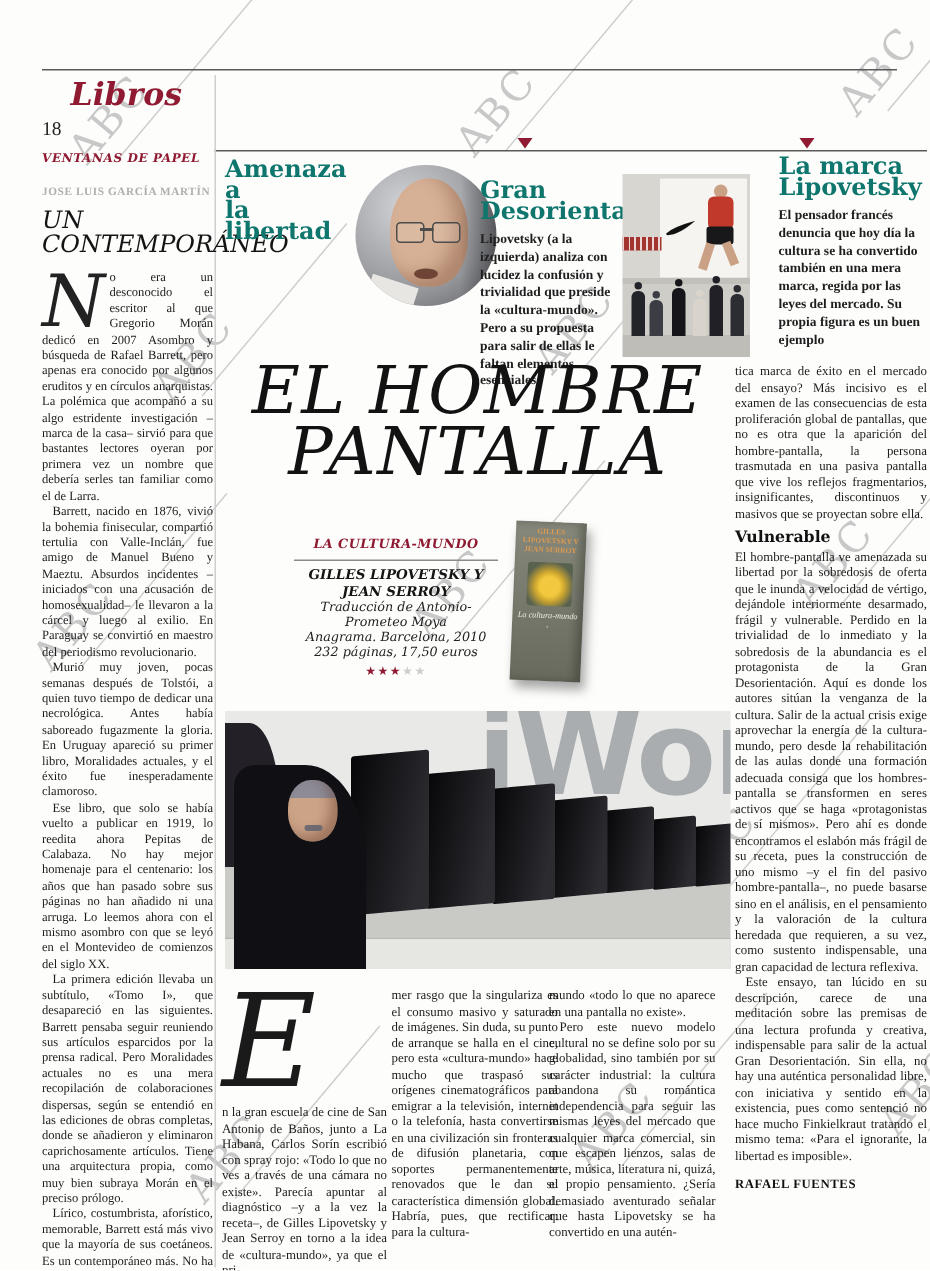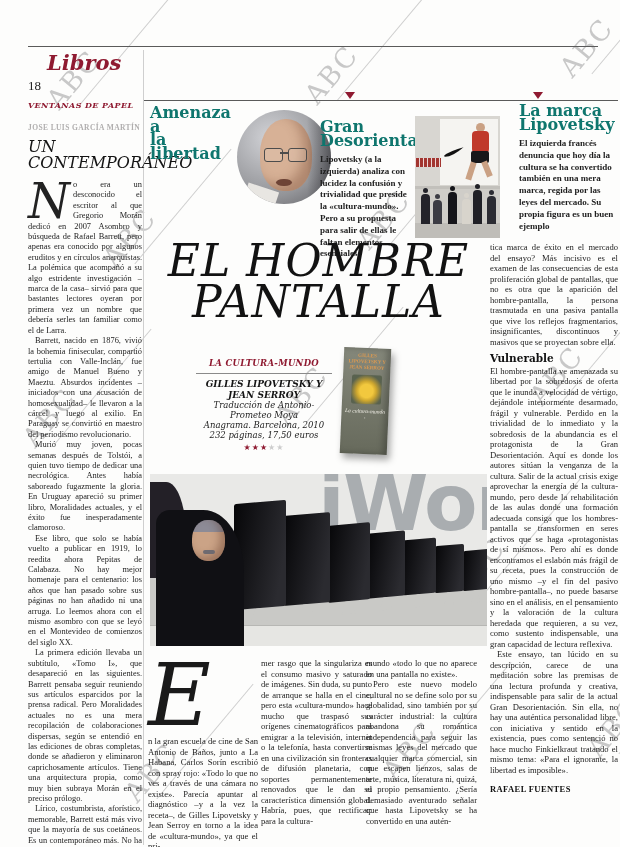--- a/index.html
+++ b/index.html
@@ -266,21 +266,21 @@
     <div class="ped pd2"></div>
     <div class="ped pd3"></div>
     <div class="ped pd4"></div>
     <div class="ped pd5"></div>
     <div class="ped pd6"></div>
   </div>
 
   <section class="capblock marca">
     <div class="captitle">La marca
 Lipovetsky</div>
-    <div class="captext">El izquierda francés denuncia que hoy día la cultura se ha convertido también en una mera marca, regida por las leyes del mercado. Su propia figura es un buen ejemplo</div>
+    <div class="captext">El pensador francés denuncia que hoy día la cultura se ha convertido también en una mera marca, regida por las leyes del mercado. Su propia figura es un buen ejemplo</div>
   </section>
 
   <h1 class="headline">
     <span>EL HOMBRE</span><br>
     <span>PANTALLA</span>
   </h1>
 
   <section class="bookbox">
     <div class="bb-series">LA CULTURA-MUNDO</div>
     <div class="bb-rule"></div>

